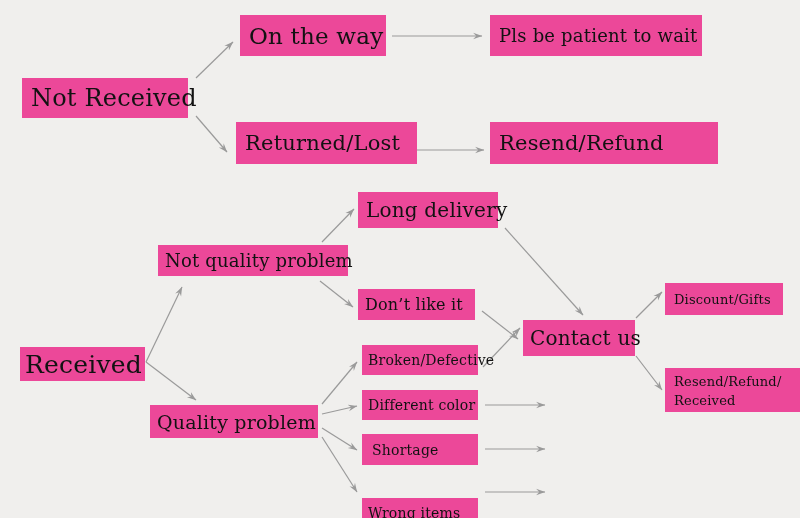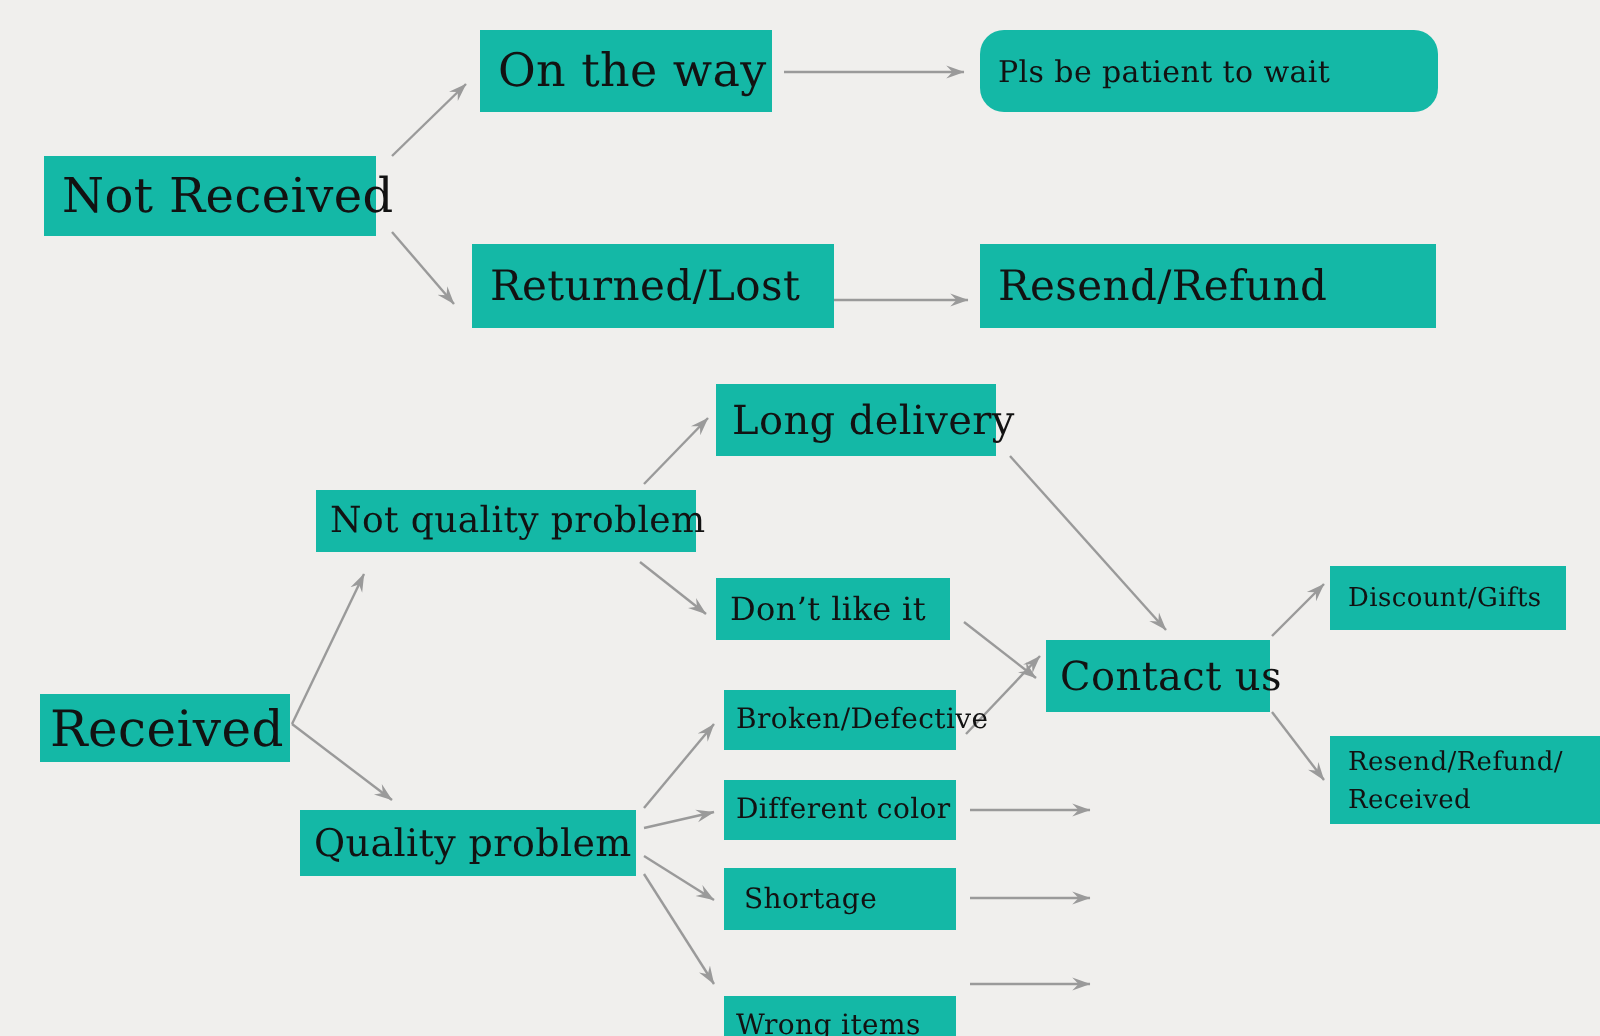--- a/index.html
+++ b/index.html
@@ -21,21 +21,21 @@
   #arrow-layer {
     position: absolute;
     left: 0;
     top: 0;
     width: 800px;
     height: 518px;
     pointer-events: none;
   }
   .node {
     position: absolute;
-    background: #14b8a6;
+    background: #ec4899;
     color: #121212;
     display: flex;
     align-items: center;
     box-sizing: border-box;
     font-family: "DejaVu Serif", "Liberation Serif", serif;
     white-space: pre;
     letter-spacing: 0.2px;
   }
   .node .label {
     display: block;
@@ -58,24 +58,23 @@
     left: 240px; top: 15px; width: 146px; height: 41px;
     padding-left: 9px;
     font-size: 23px;
   }
   #node-returned-lost {
     left: 236px; top: 122px; width: 181px; height: 42px;
     padding-left: 9px;
     font-size: 21px;
   }
   #node-pls-be-patient {
-    left: 490px; top: 15px; width: 229px; height: 41px;
-    padding-left: 9px;
-    font-size: 15px;
-    border-radius: 12px;
+    left: 490px; top: 15px; width: 212px; height: 41px;
+    padding-left: 9px;
+    font-size: 18px;
   }
   #node-resend-refund {
     left: 490px; top: 122px; width: 228px; height: 42px;
     padding-left: 9px;
     font-size: 21px;
   }
   
   #node-not-quality-problem {
     left: 158px; top: 245px; width: 190px; height: 31px;
     padding-left: 7px;

